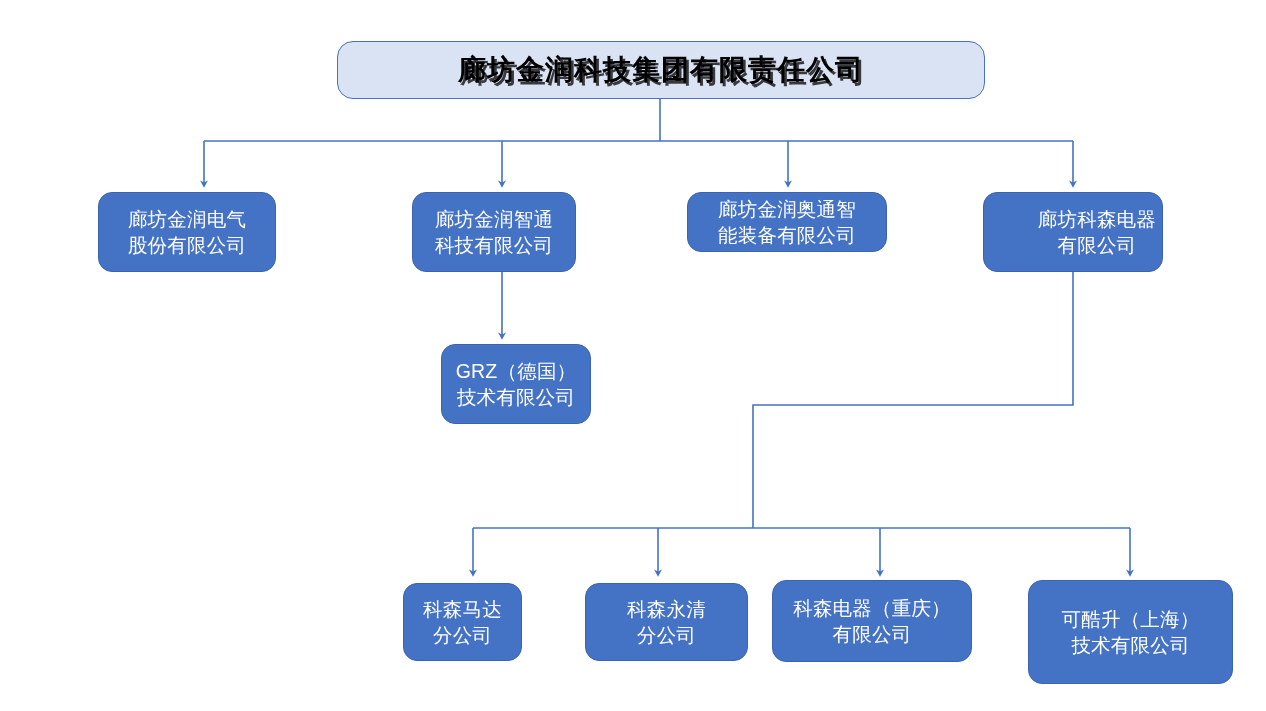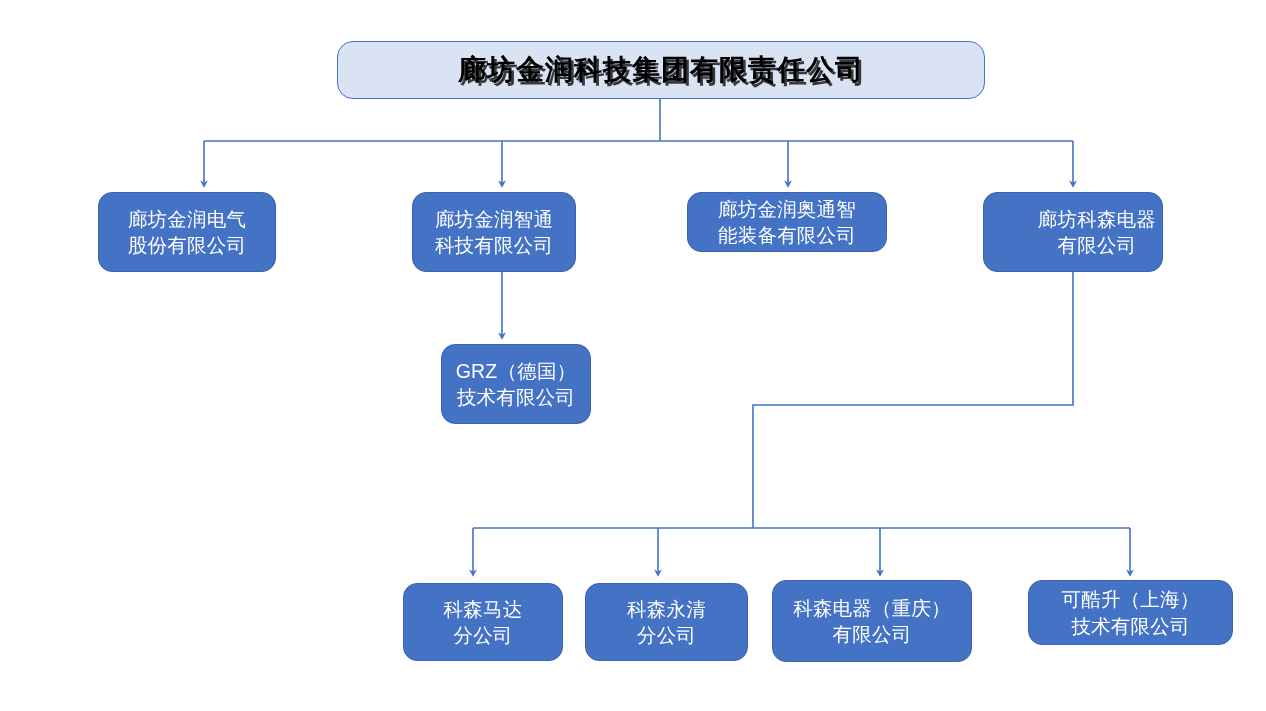--- a/index.html
+++ b/index.html
@@ -109,30 +109,30 @@
   <div class="node" style="left:983px; top:192px; width:180px; height:80px;justify-content:flex-end;">
     <span class="label">廊坊科森电器
 有限公司</span>
   </div>
 
   <div class="node" style="left:412px; top:344px; width:150px; height:80px;margin-left:29px;">
     <span class="label">GRZ（德国）
 技术有限公司</span>
   </div>
 
-  <div class="node" style="left:403px; top:583px; width:160px; height:78px;text-align:center;">
+  <div class="node" style="left:403px; top:583px; width:119px; height:78px;text-align:center;">
     <span class="label">科森马达
 分公司</span>
   </div>
   <div class="node" style="left:585px; top:583px; width:163px; height:78px;">
     <span class="label">科森永清
 分公司</span>
   </div>
   <div class="node" style="left:772px; top:580px; width:200px; height:82px;">
     <span class="label">科森电器（重庆）
 有限公司</span>
   </div>
-  <div class="node" style="left:1028px; top:580px; width:205px; height:65px;">
+  <div class="node" style="left:1028px; top:580px; width:205px; height:104px;">
     <span class="label">可酷升（上海）
 技术有限公司</span>
   </div>
 
 </div>
 
 </body></html>

